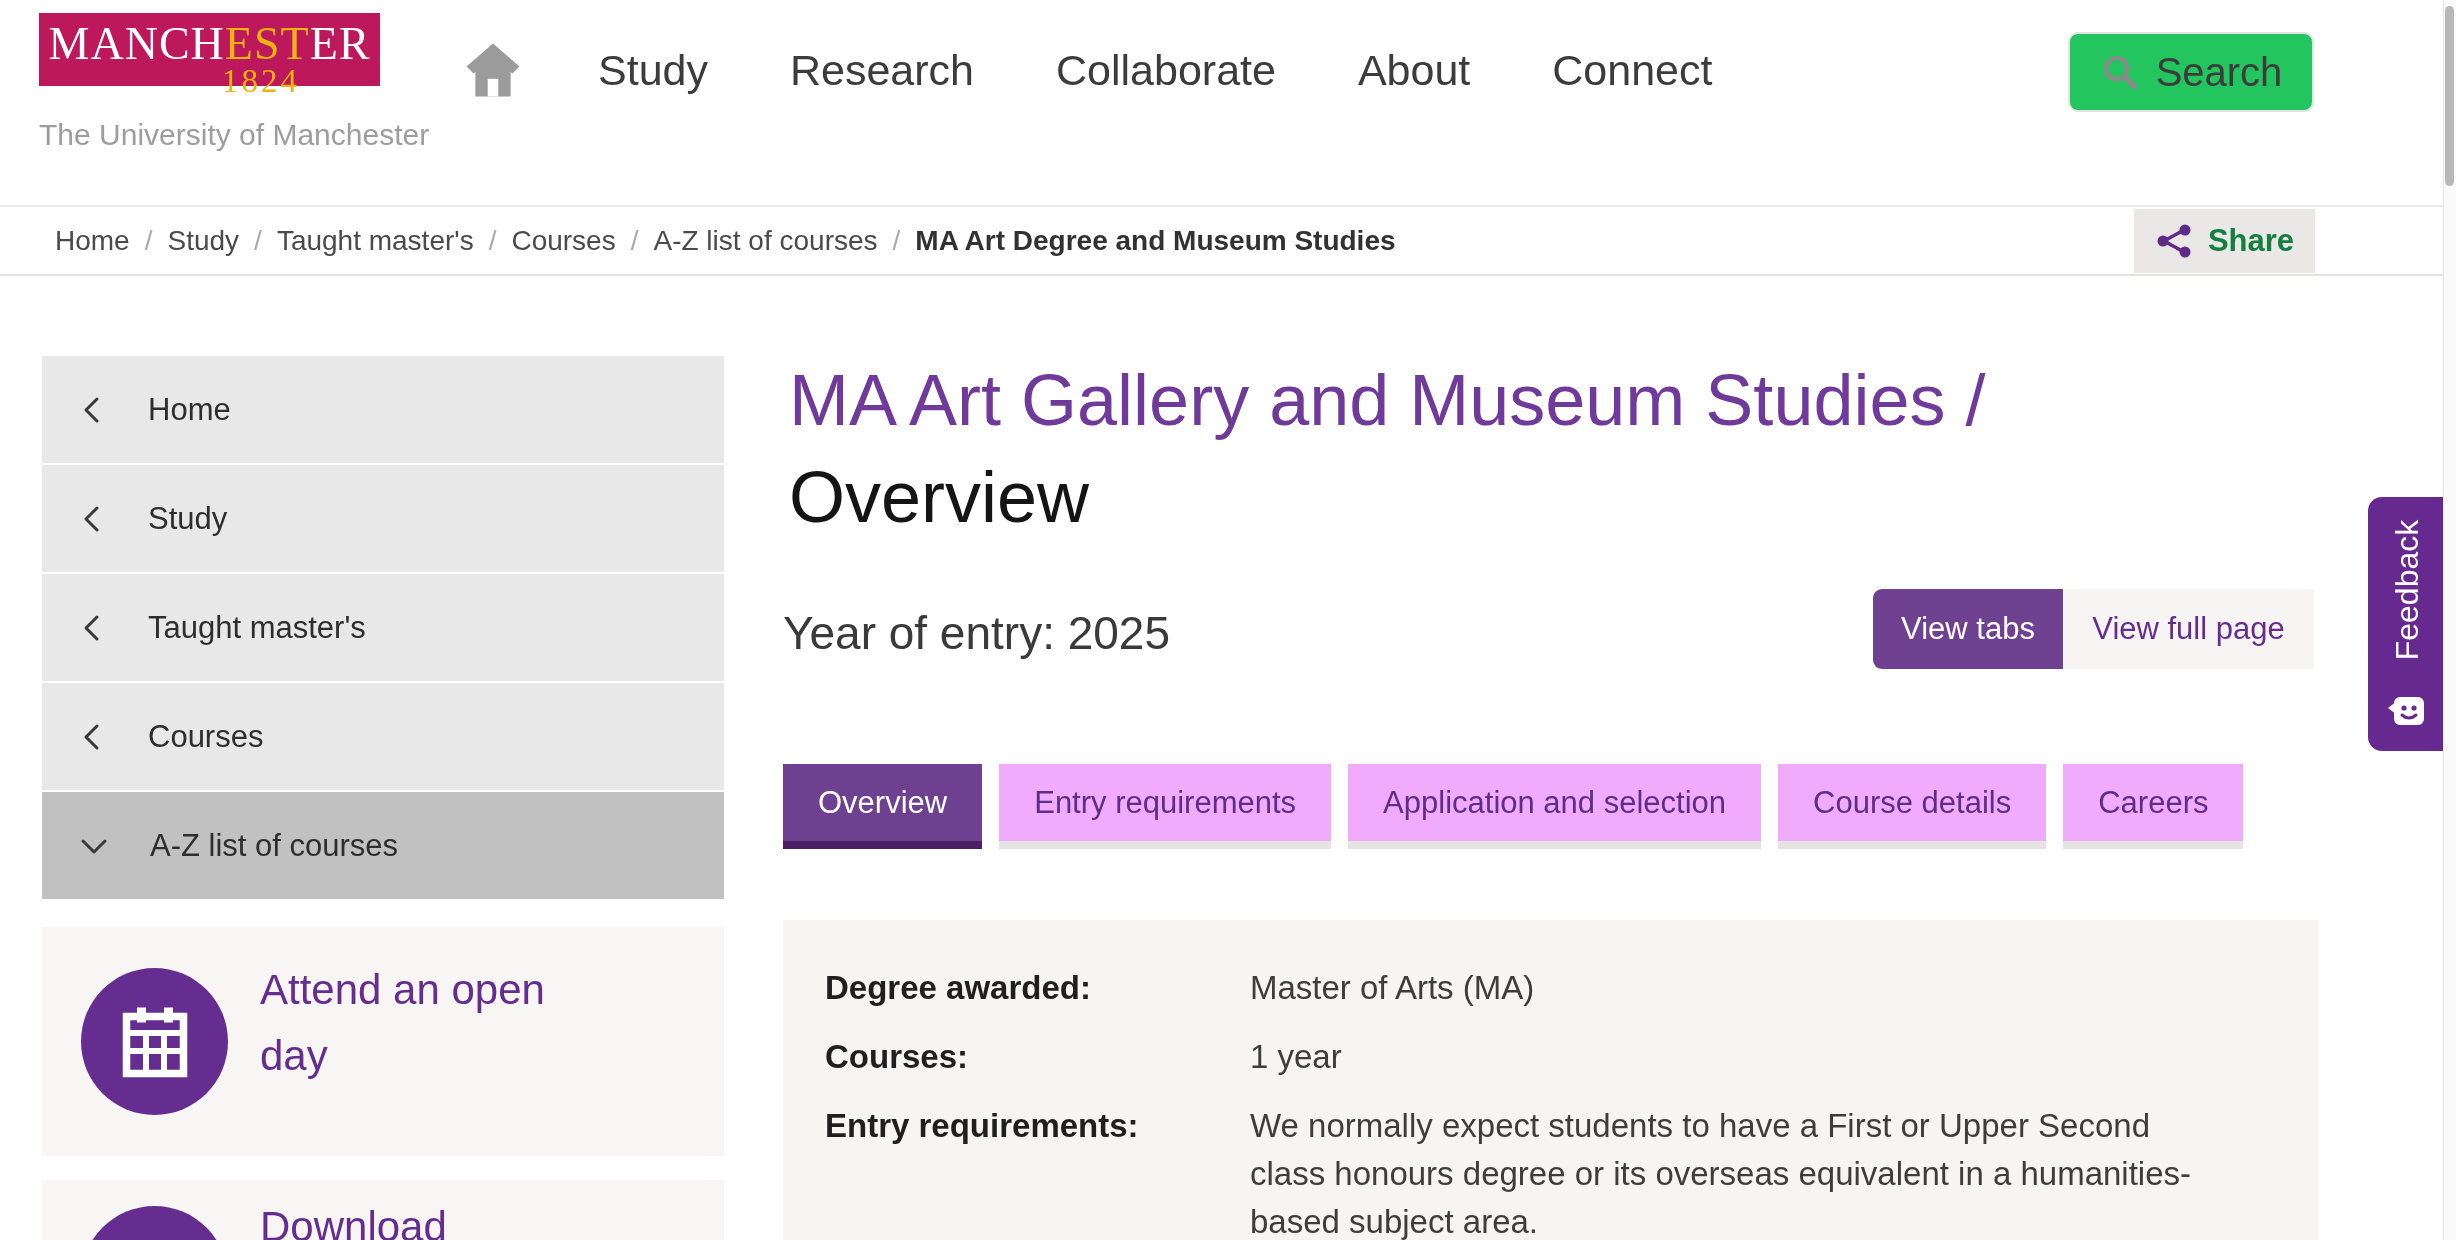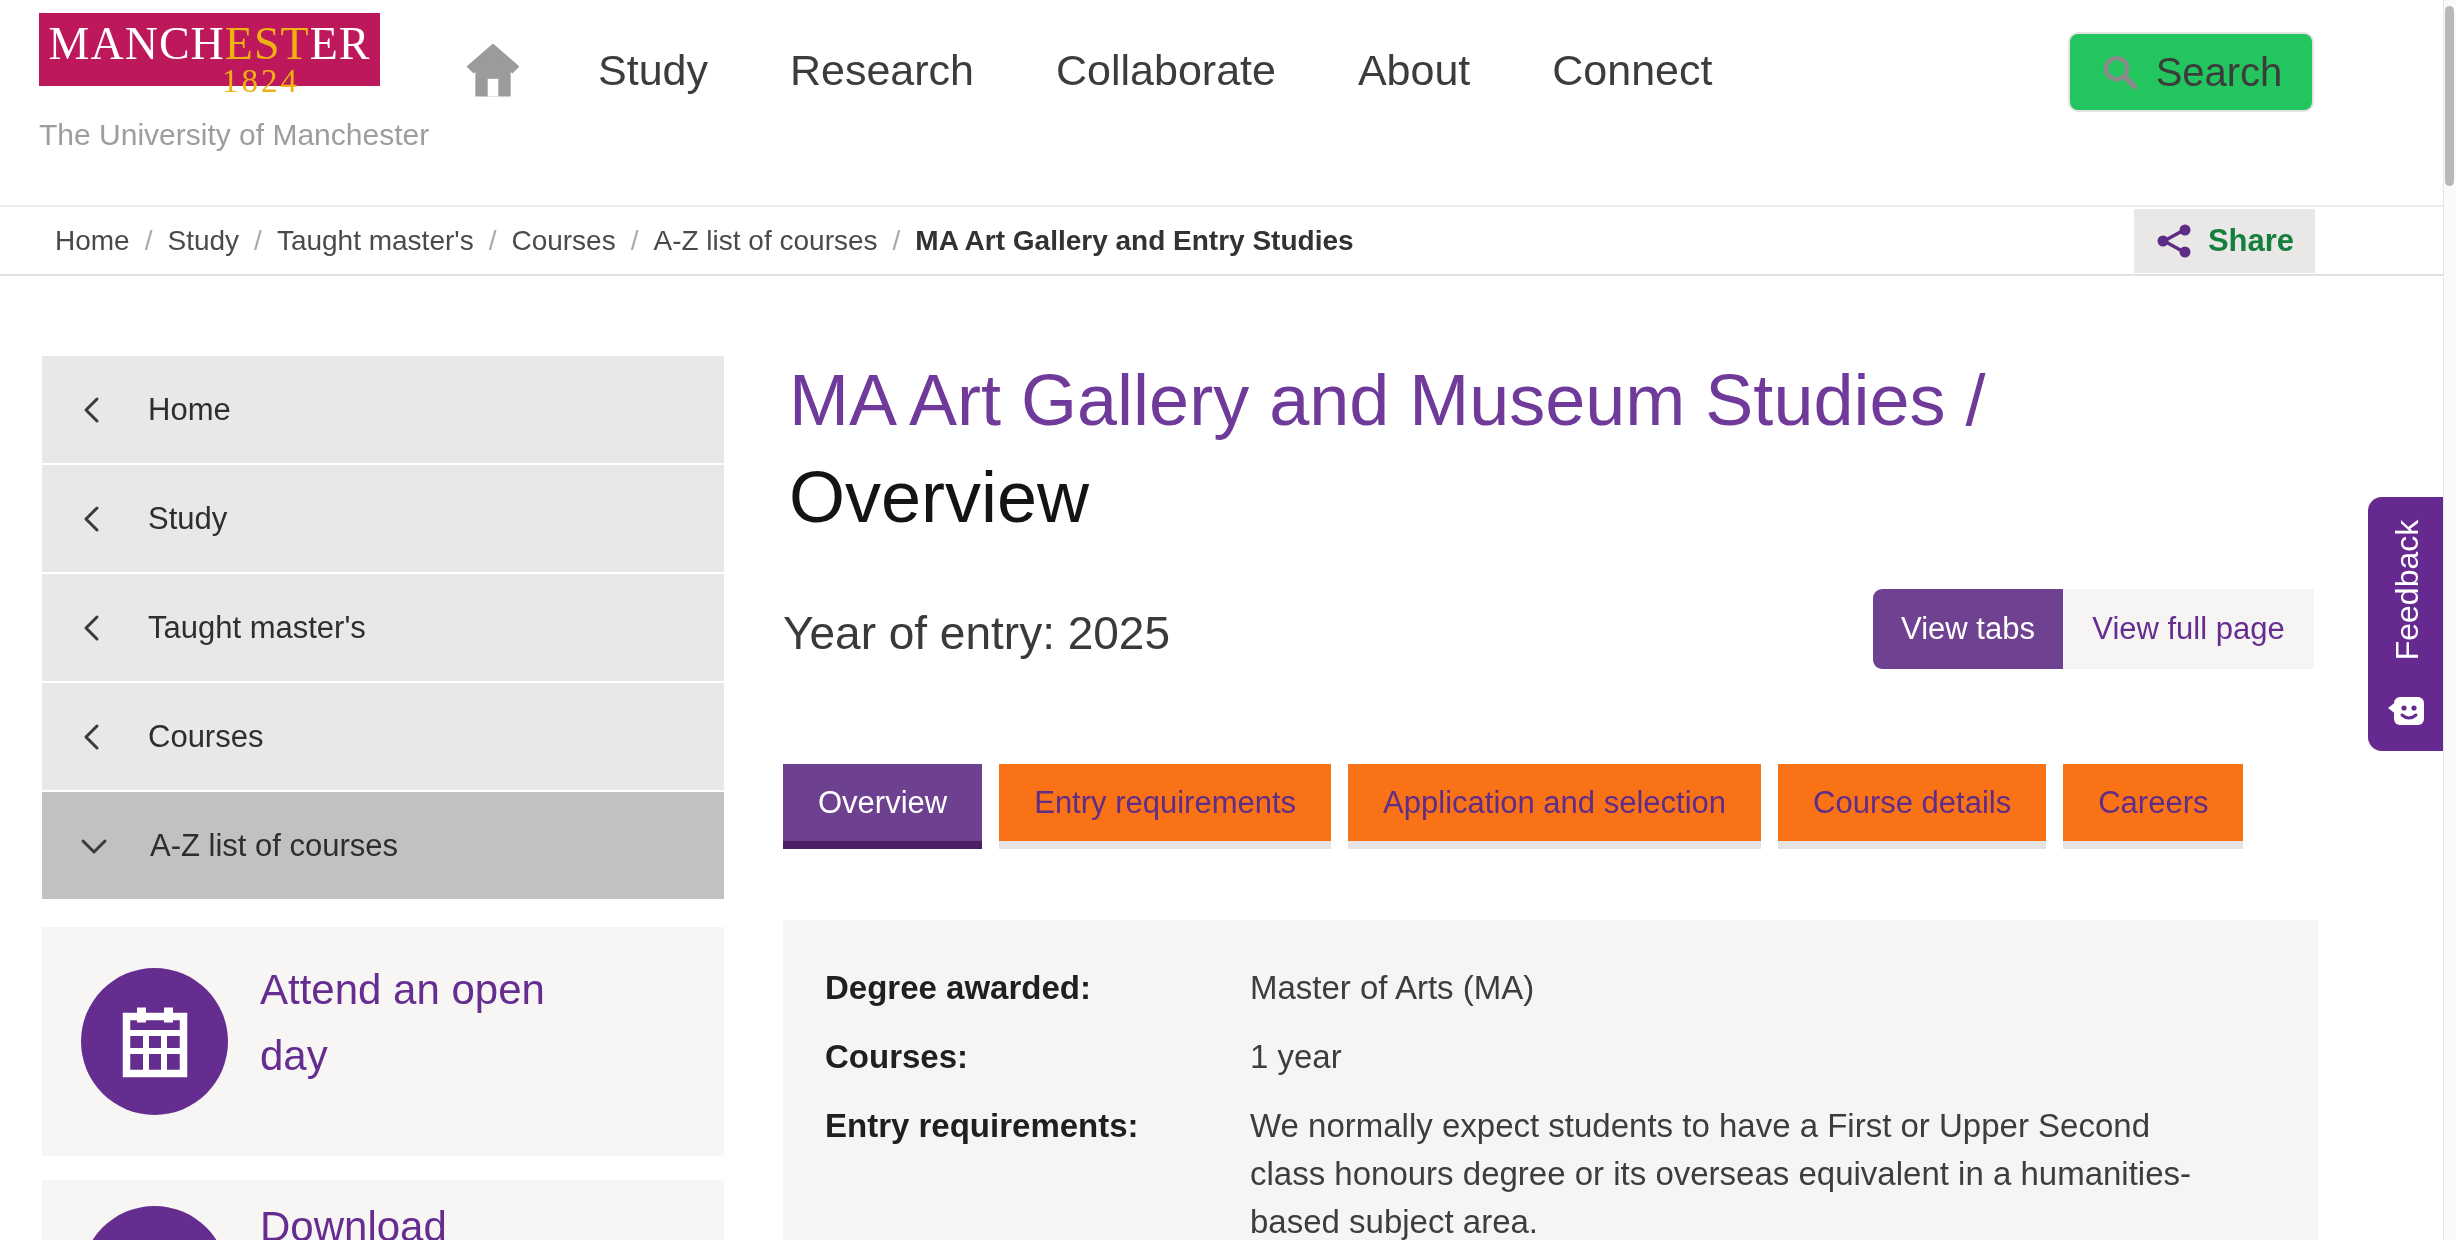--- a/index.html
+++ b/index.html
@@ -57,21 +57,21 @@
   .year-entry{position:absolute;left:783px;top:606px;font-size:46px;font-weight:300;color:#3a3a3a;}
 
   .view-toggle{position:absolute;left:1873px;top:589px;height:80px;display:flex;}
   .btn-viewtabs{width:190px;background:#6f4191;color:#ffffff;font-size:31px;border-radius:9px 0 0 9px;
     display:flex;align-items:center;justify-content:center;cursor:pointer;}
   .btn-viewfull{width:251px;background:#f6f5f4;color:#662d91;font-size:31px;
     display:flex;align-items:center;justify-content:center;cursor:pointer;}
 
   .tabs-row{position:absolute;left:783px;top:764px;display:flex;gap:17px;}
   .tab{height:77px;padding:0 35px;display:flex;align-items:center;font-size:31px;
-    background:#f97316;color:#5f2c87;border-bottom:8px solid #e5e4e2;cursor:pointer;white-space:nowrap;}
+    background:#f0abfc;color:#5f2c87;border-bottom:8px solid #e5e4e2;cursor:pointer;white-space:nowrap;}
   .tab.active{background:#6e4090;color:#ffffff;border-bottom-color:#4b2063;}
 
   .facts-panel{position:absolute;left:783px;top:920px;width:1535px;height:340px;background:#f6f5f4;
     box-sizing:border-box;padding:44px 40px 0 42px;}
   .fact{display:flex;margin-bottom:21px;}
   .fact-label{width:425px;flex-shrink:0;font-weight:bold;font-size:33px;color:#1f1f1f;line-height:48px;}
   .fact-value{font-size:33px;color:#3d3d3d;line-height:48px;max-width:945px;}
 
   
   .feedback-tab{position:absolute;left:2368px;top:497px;width:77px;height:254px;background:#65298f;
@@ -123,21 +123,21 @@
     <a href="#">Home</a>
     <span class="crumb-sep">/</span>
     <a href="#">Study</a>
     <span class="crumb-sep">/</span>
     <a href="#">Taught master's</a>
     <span class="crumb-sep">/</span>
     <a href="#">Courses</a>
     <span class="crumb-sep">/</span>
     <a href="#">A-Z list of courses</a>
     <span class="crumb-sep">/</span>
-    <span class="crumb-current">MA Art Gallery and Entry Studies</span>
+    <span class="crumb-current">MA Art Degree and Museum Studies</span>
   </div>
   <div class="share-btn">
     <svg width="40" height="40" viewBox="0 0 40 40">
       <line x1="9" y1="20" x2="29" y2="9" stroke="#5e2c86" stroke-width="3.5"></line>
       <line x1="9" y1="20" x2="29" y2="31" stroke="#5e2c86" stroke-width="3.5"></line>
       <circle cx="8" cy="20" r="5.5" fill="#5e2c86"></circle>
       <circle cx="30" cy="9" r="5.5" fill="#5e2c86"></circle>
       <circle cx="30" cy="31" r="5.5" fill="#5e2c86"></circle>
     </svg>
     <span>Share</span>

